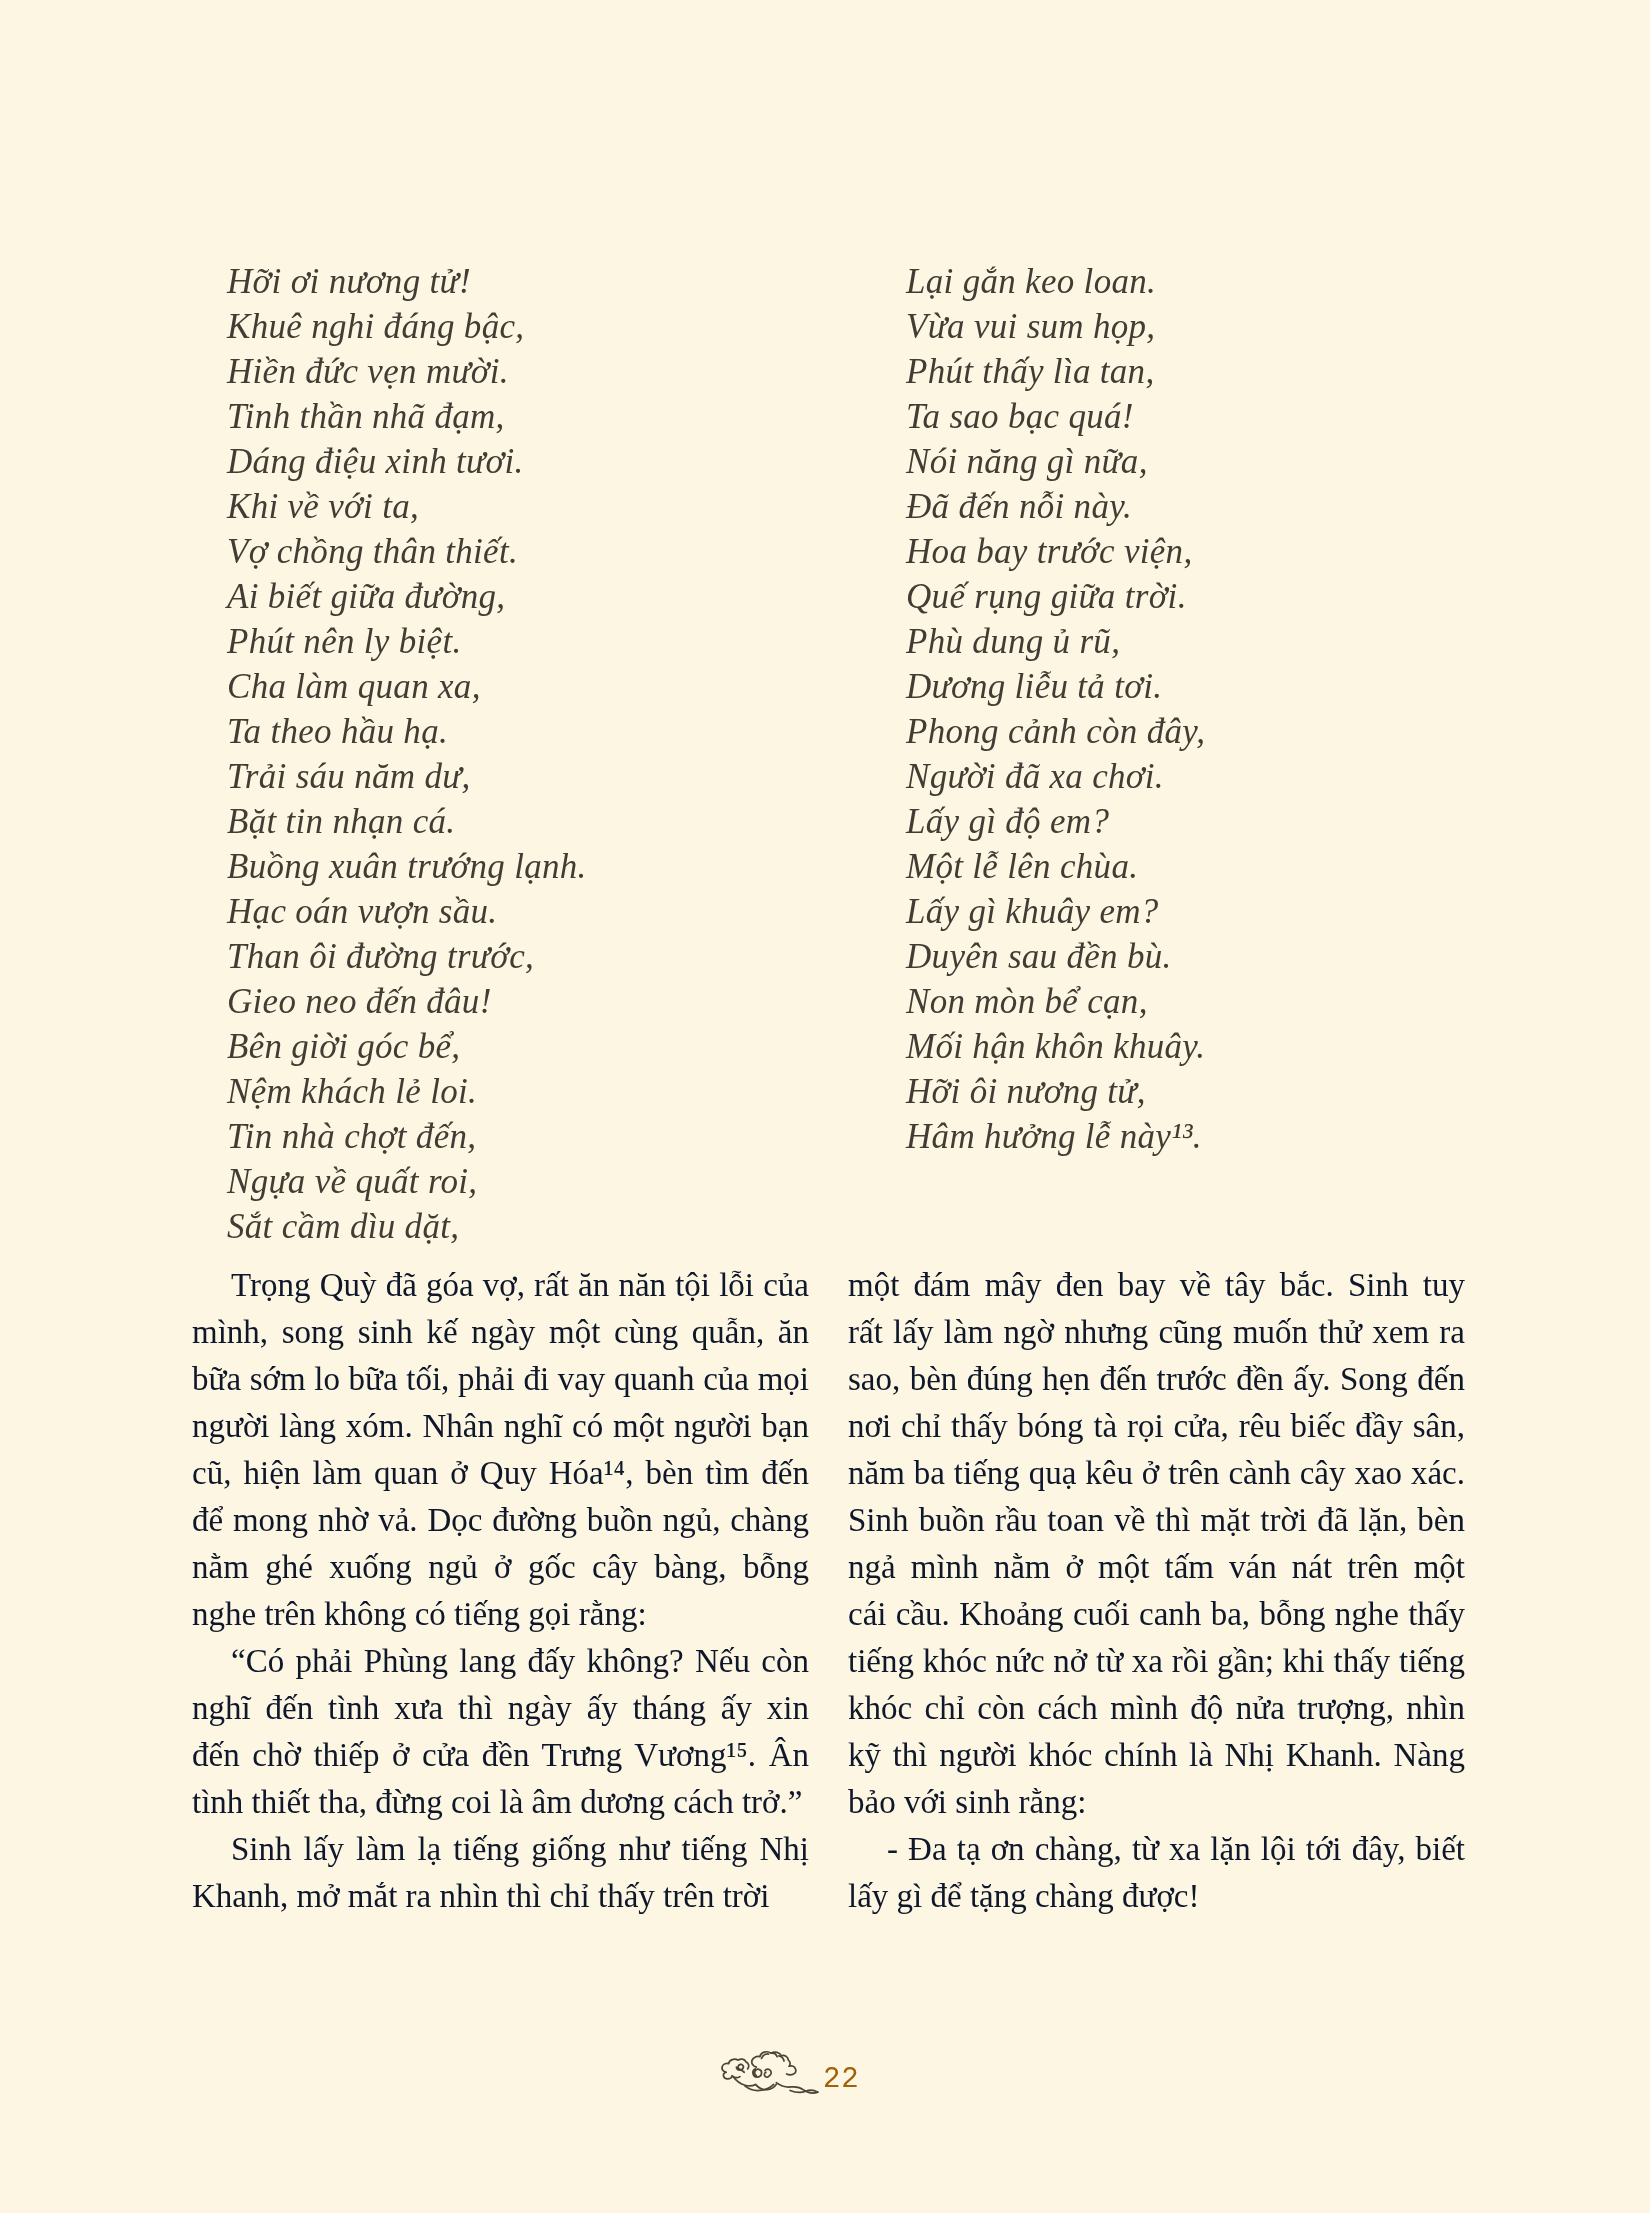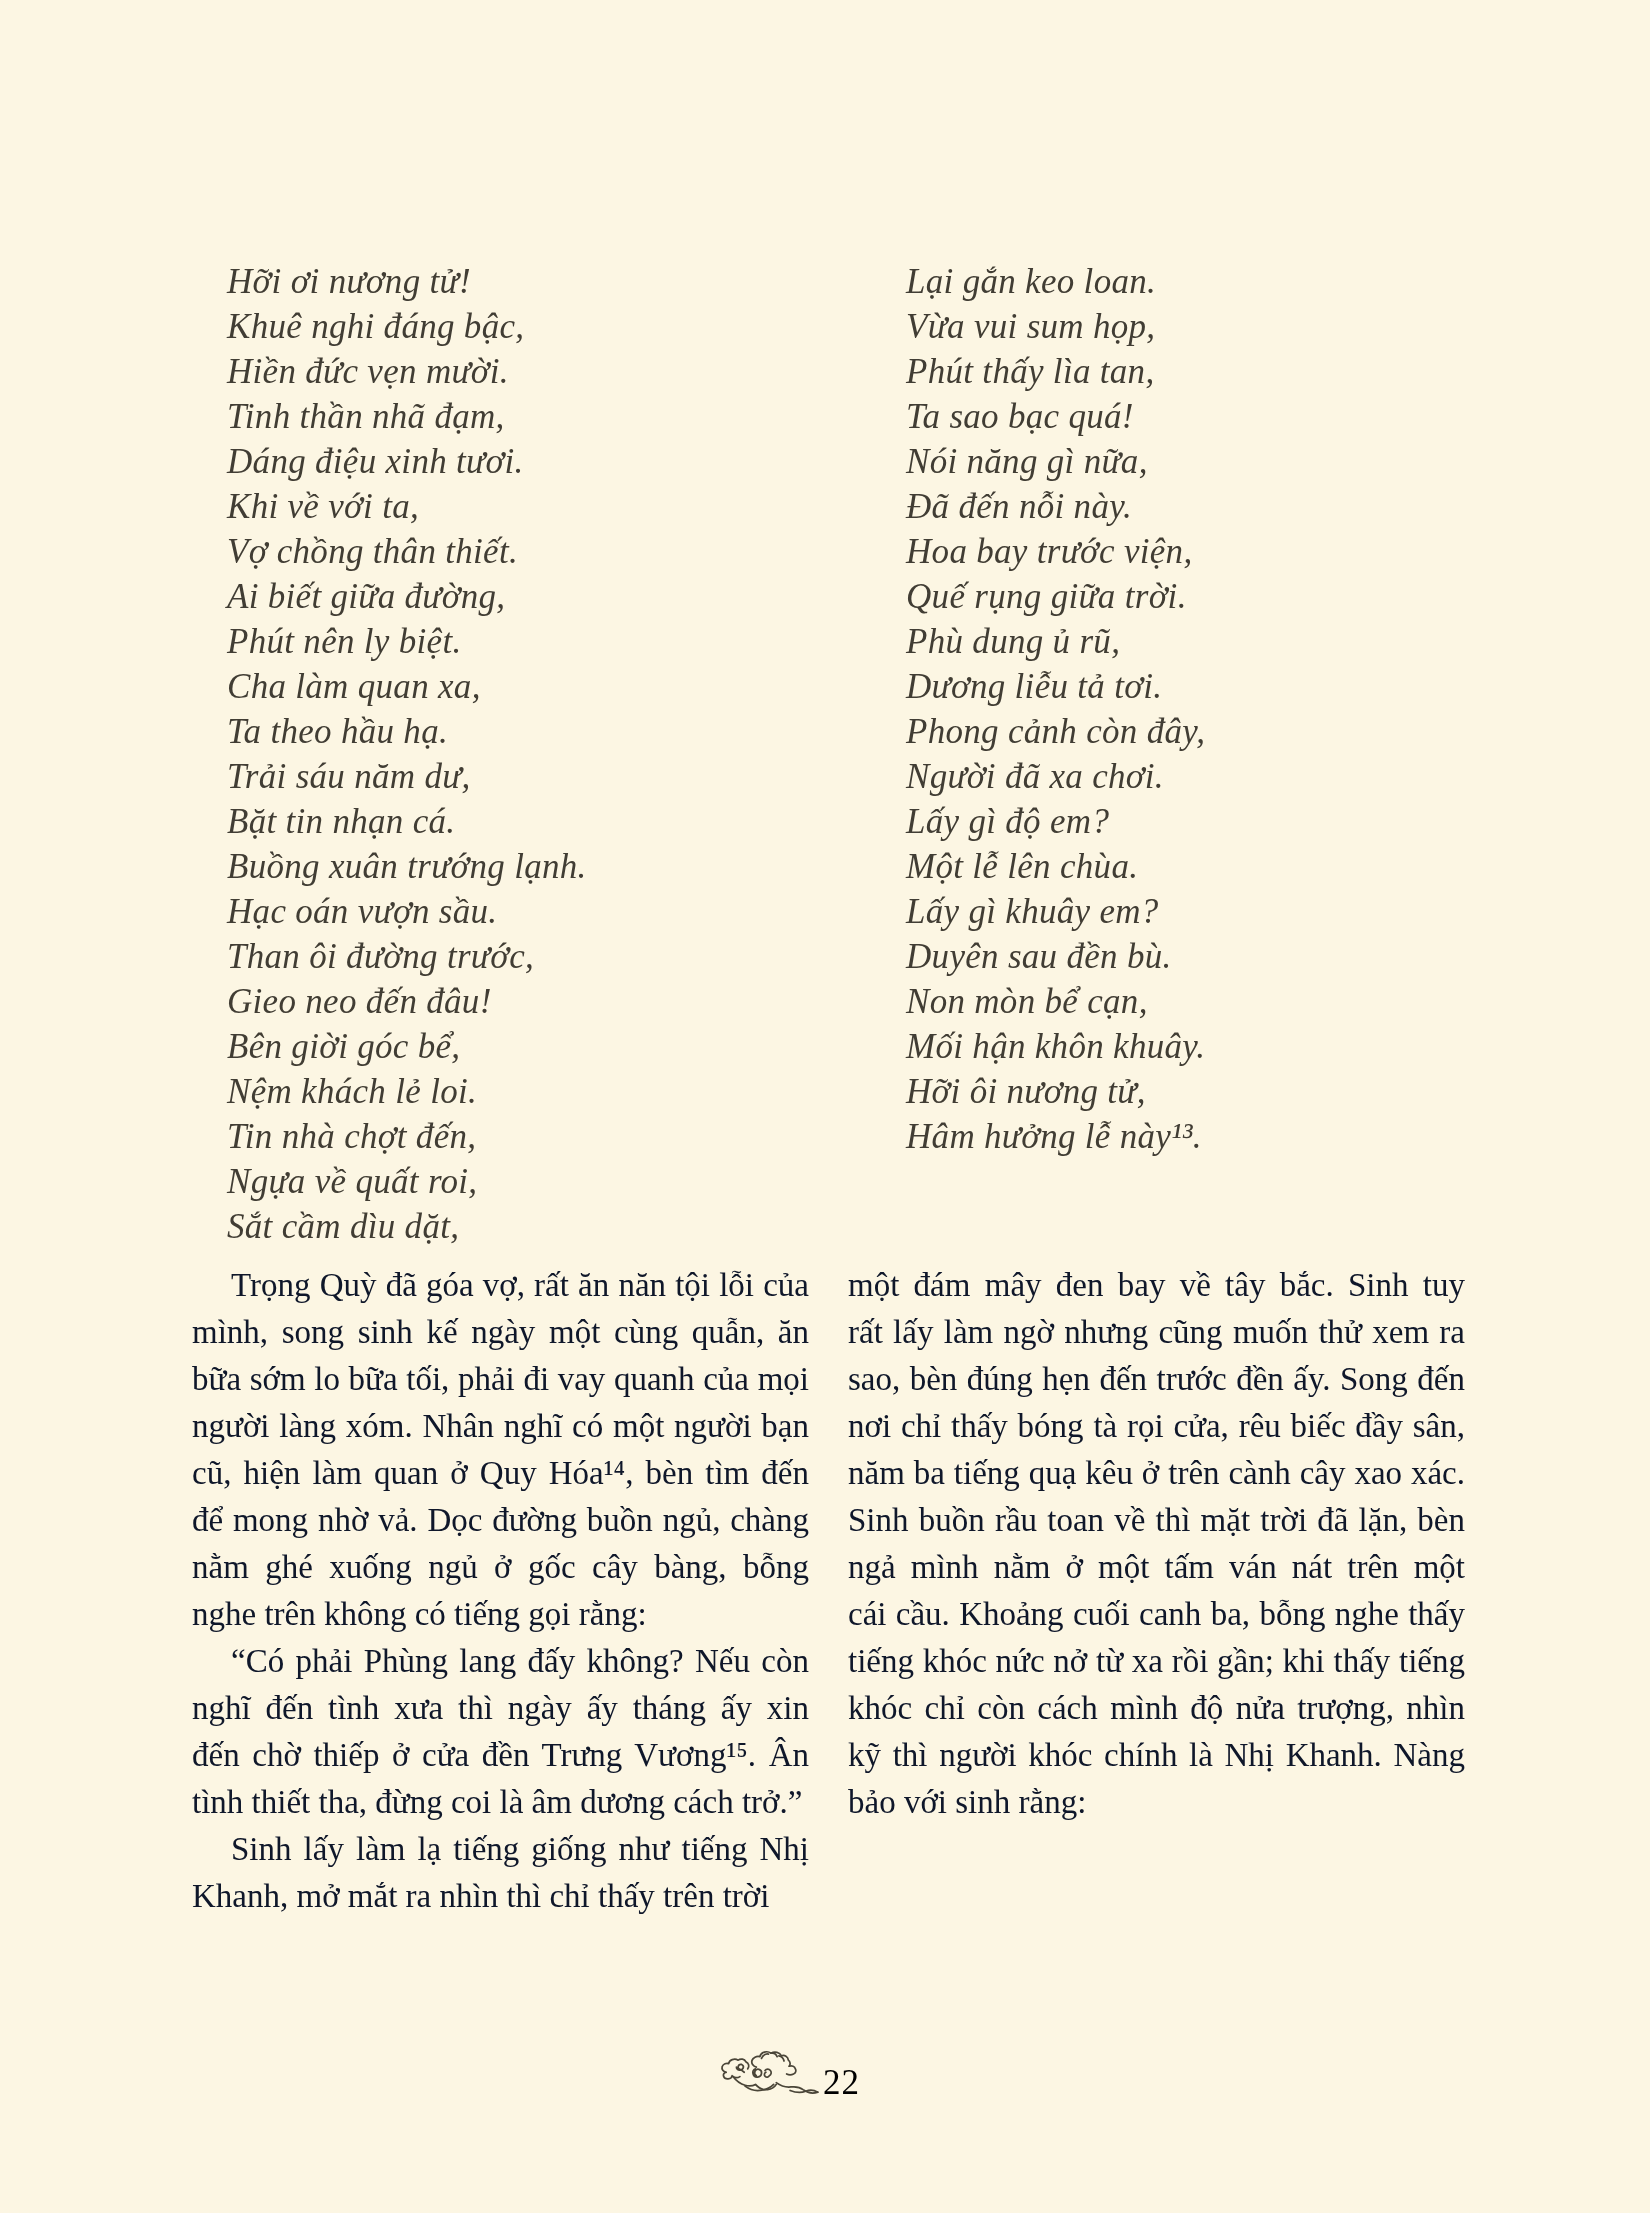--- a/index.html
+++ b/index.html
@@ -39,21 +39,21 @@
   }
   .pline.plast{text-align-last:left;}
   .pline.pfirst{text-indent:39px;}
   
   .ornament{
     position:absolute;left:707px;top:2048px;
     width:116px;height:52px;
   }
   .page-number{
     position:absolute;left:823px;top:2063px;
-    font-size:35px;color:#000000;letter-spacing:0.9px;
+    font-size:29px;color:#a16207;letter-spacing:0.9px;font-family:Liberation Mono, monospace;
   }
 </style>
 </head>
 <body>
 
 <div class="page">
 
   <section>
     <div class="poem-col left">
         <div class="poem-line">Hỡi ơi nương tử!</div>
@@ -134,20 +134,24 @@
           <div class="pline">nơi chỉ thấy bóng tà rọi cửa, rêu biếc đầy sân,</div>
           <div class="pline">năm ba tiếng quạ kêu ở trên cành cây xao xác.</div>
           <div class="pline">Sinh buồn rầu toan về thì mặt trời đã lặn, bèn</div>
           <div class="pline">ngả mình nằm ở một tấm ván nát trên một</div>
           <div class="pline">cái cầu. Khoảng cuối canh ba, bỗng nghe thấy</div>
           <div class="pline">tiếng khóc nức nở từ xa rồi gần; khi thấy tiếng</div>
           <div class="pline">khóc chỉ còn cách mình độ nửa trượng, nhìn</div>
           <div class="pline">kỹ thì người khóc chính là Nhị Khanh. Nàng</div>
           <div class="pline plast">bảo với sinh rằng:</div>
         </div>
+        <div class="para">
+          <div class="pline pfirst">- Đa tạ ơn chàng, từ xa lặn lội tới đây, biết</div>
+          <div class="pline plast">lấy gì để tặng chàng được!</div>
+        </div>
       </div>
   </section>
 
   <footer>
     <svg class="ornament" viewBox="0 0 134 60" fill="none" stroke="#4a4538" stroke-width="2" stroke-linecap="round" stroke-linejoin="round">
 
       <path d="M22,28 a6,5 0 1 1 3,-10 a7,6 0 0 1 11,-4 a6,6 0 0 1 9,2 a5,5 0 0 1 2,8"></path>
       <path d="M22,28 a5,4 0 1 0 7,4 a6,5 0 0 0 9,1"></path>
       <path d="M34,22 a4,3.5 0 1 0 6,-3 a3.5,3 0 1 0 -1,6 l4,3"></path>
 

